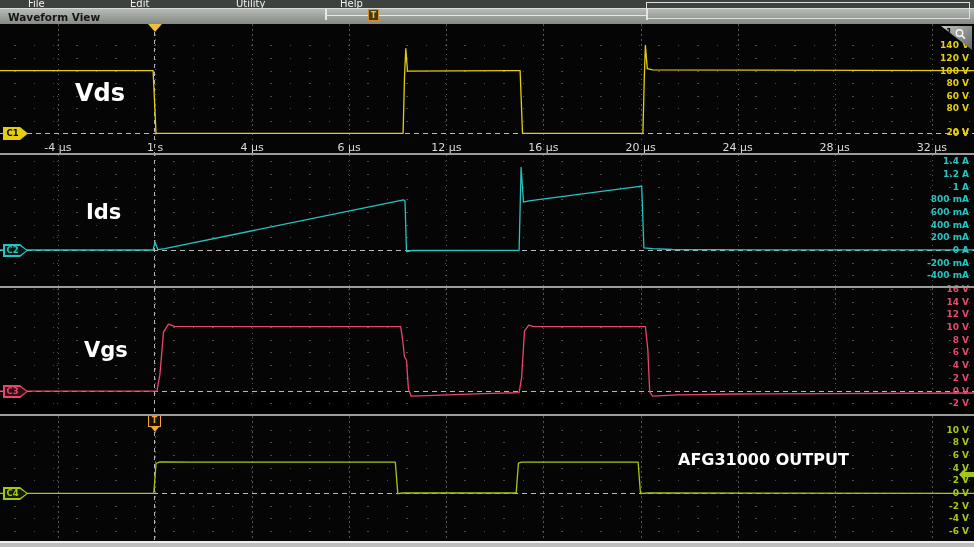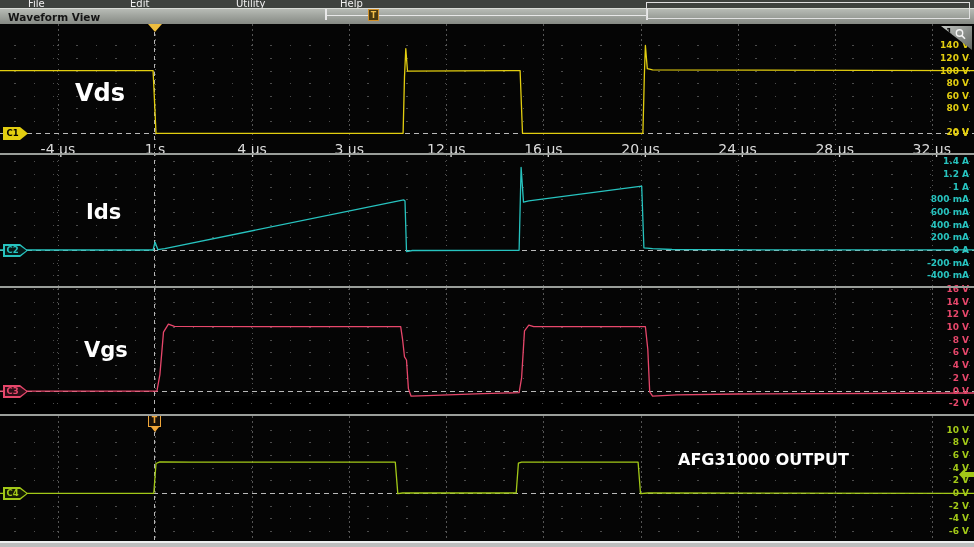--- a/index.html
+++ b/index.html
@@ -24,21 +24,21 @@
   
   .section{position:absolute;left:0;width:974px;background:#050505;}
   .grid-row{position:absolute;left:0;width:974px;height:1px;
     background:repeating-linear-gradient(to right,#4c4c4c 0 1.4px,transparent 1.4px 19.4px);
     background-position-x:57px;z-index:1;}
   .grid-col{position:absolute;top:0;bottom:0;width:1px;
     background:repeating-linear-gradient(to bottom,#555 0 1.5px,transparent 1.5px 5px);z-index:1;}
   .baseline{position:absolute;left:0;width:974px;height:1px;
     background:repeating-linear-gradient(to right,#b9b9b9 0 5px,transparent 5px 9px);z-index:2;}
   .scale-label{position:absolute;right:5px;font-size:9px;font-weight:bold;z-index:6;white-space:nowrap;}
-  .time-label{position:absolute;font-size:14px;color:#dcdcdc;transform:translateX(-50%);z-index:6;white-space:nowrap;}
+  .time-label{position:absolute;font-size:11px;color:#dcdcdc;transform:translateX(-50%);z-index:6;white-space:nowrap;}
   .trace{position:absolute;left:0;top:0;z-index:5;}
   .divider{position:absolute;left:0;width:974px;height:2px;background:#9a9e9a;z-index:10;}
   
   .trigger-line{position:absolute;left:154px;top:24px;width:1px;height:517px;
     background:repeating-linear-gradient(to bottom,#b5b5b5 0 4px,transparent 4px 8px);z-index:3;}
   .trigger-top{position:absolute;left:148px;top:24px;width:0;height:0;
     border-left:7px solid transparent;border-right:7px solid transparent;border-top:8px solid #edbd3e;z-index:9;}
   .trigger-box{position:absolute;left:148px;top:415px;width:13px;height:12px;box-sizing:border-box;
     border:1.5px solid #f0a73a;background:#171008;color:#f0a73a;font-size:8px;font-weight:bold;
     text-align:center;line-height:9px;z-index:9;}
@@ -111,21 +111,21 @@
       <div class="grid-col" style="left: 640.5px;"></div>
       <div class="grid-col" style="left: 737.6px;"></div>
       <div class="grid-col" style="left: 834.7px;"></div>
       <div class="grid-col" style="left: 931.8px;"></div>
       <svg width="974" height="129" class="trace">
         <polyline points="-0.4,46.6 153.1,46.6 156.0,109.3 403.1,109.3 404.5,52.8 405.8,24.6 407.5,47.2 520.1,46.6 522.5,109.3 642.9,109.3 644.4,49.7 645.4,21.5 647.3,44.7 652.6,45.9 975.5,46.6" fill="none" stroke="#e3ce10" stroke-width="1.3" stroke-linejoin="round"></polyline>
       </svg>
       <div class="time-label" style="left: 57.9px; top: 117px;">-4 µs</div>
       <div class="time-label" style="left: 155px; top: 117px;">1 s</div>
       <div class="time-label" style="left: 252.1px; top: 117px;">4 µs</div>
-      <div class="time-label" style="left: 349.2px; top: 117px;">3 µs</div>
+      <div class="time-label" style="left: 349.2px; top: 117px;">6 µs</div>
       <div class="time-label" style="left: 446.3px; top: 117px;">12 µs</div>
       <div class="time-label" style="left: 543.4px; top: 117px;">16 µs</div>
       <div class="time-label" style="left: 640.5px; top: 117px;">20 µs</div>
       <div class="time-label" style="left: 737.6px; top: 117px;">24 µs</div>
       <div class="time-label" style="left: 834.7px; top: 117px;">28 µs</div>
       <div class="time-label" style="left: 931.8px; top: 117px;">32 µs</div>
     </div>
   <div class="divider" style="top:153px"></div>
   <div class="section" id="sec-c2" style="top:155px;height:131px">
       <div class="grid-row" style="top: 6.1px;"></div>

